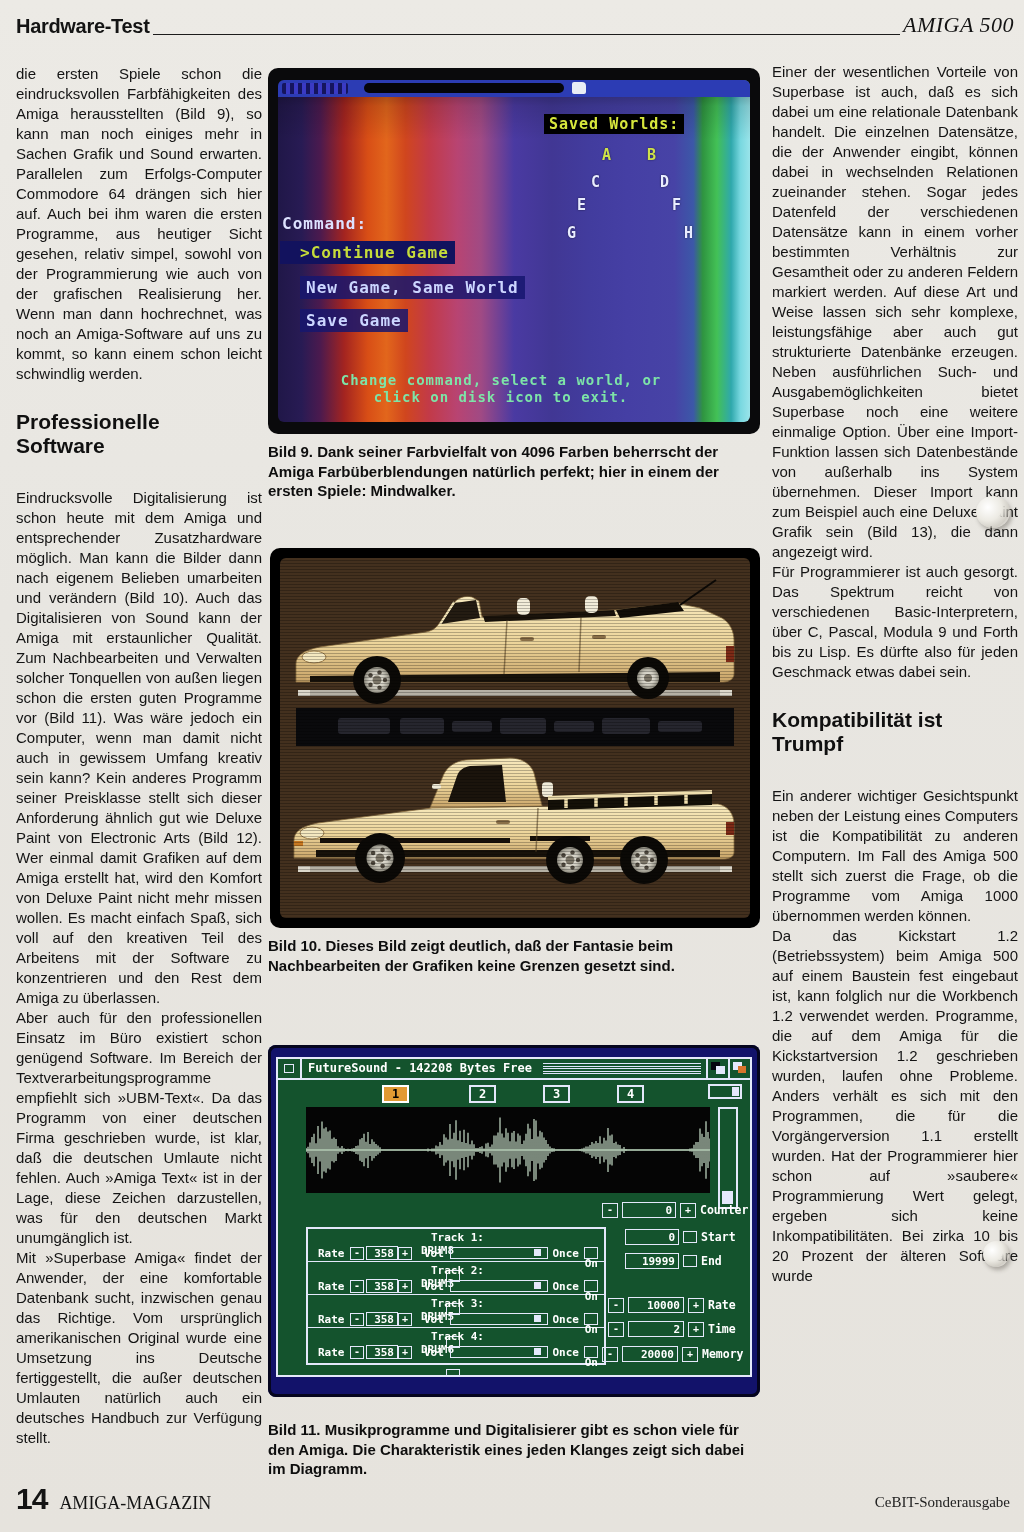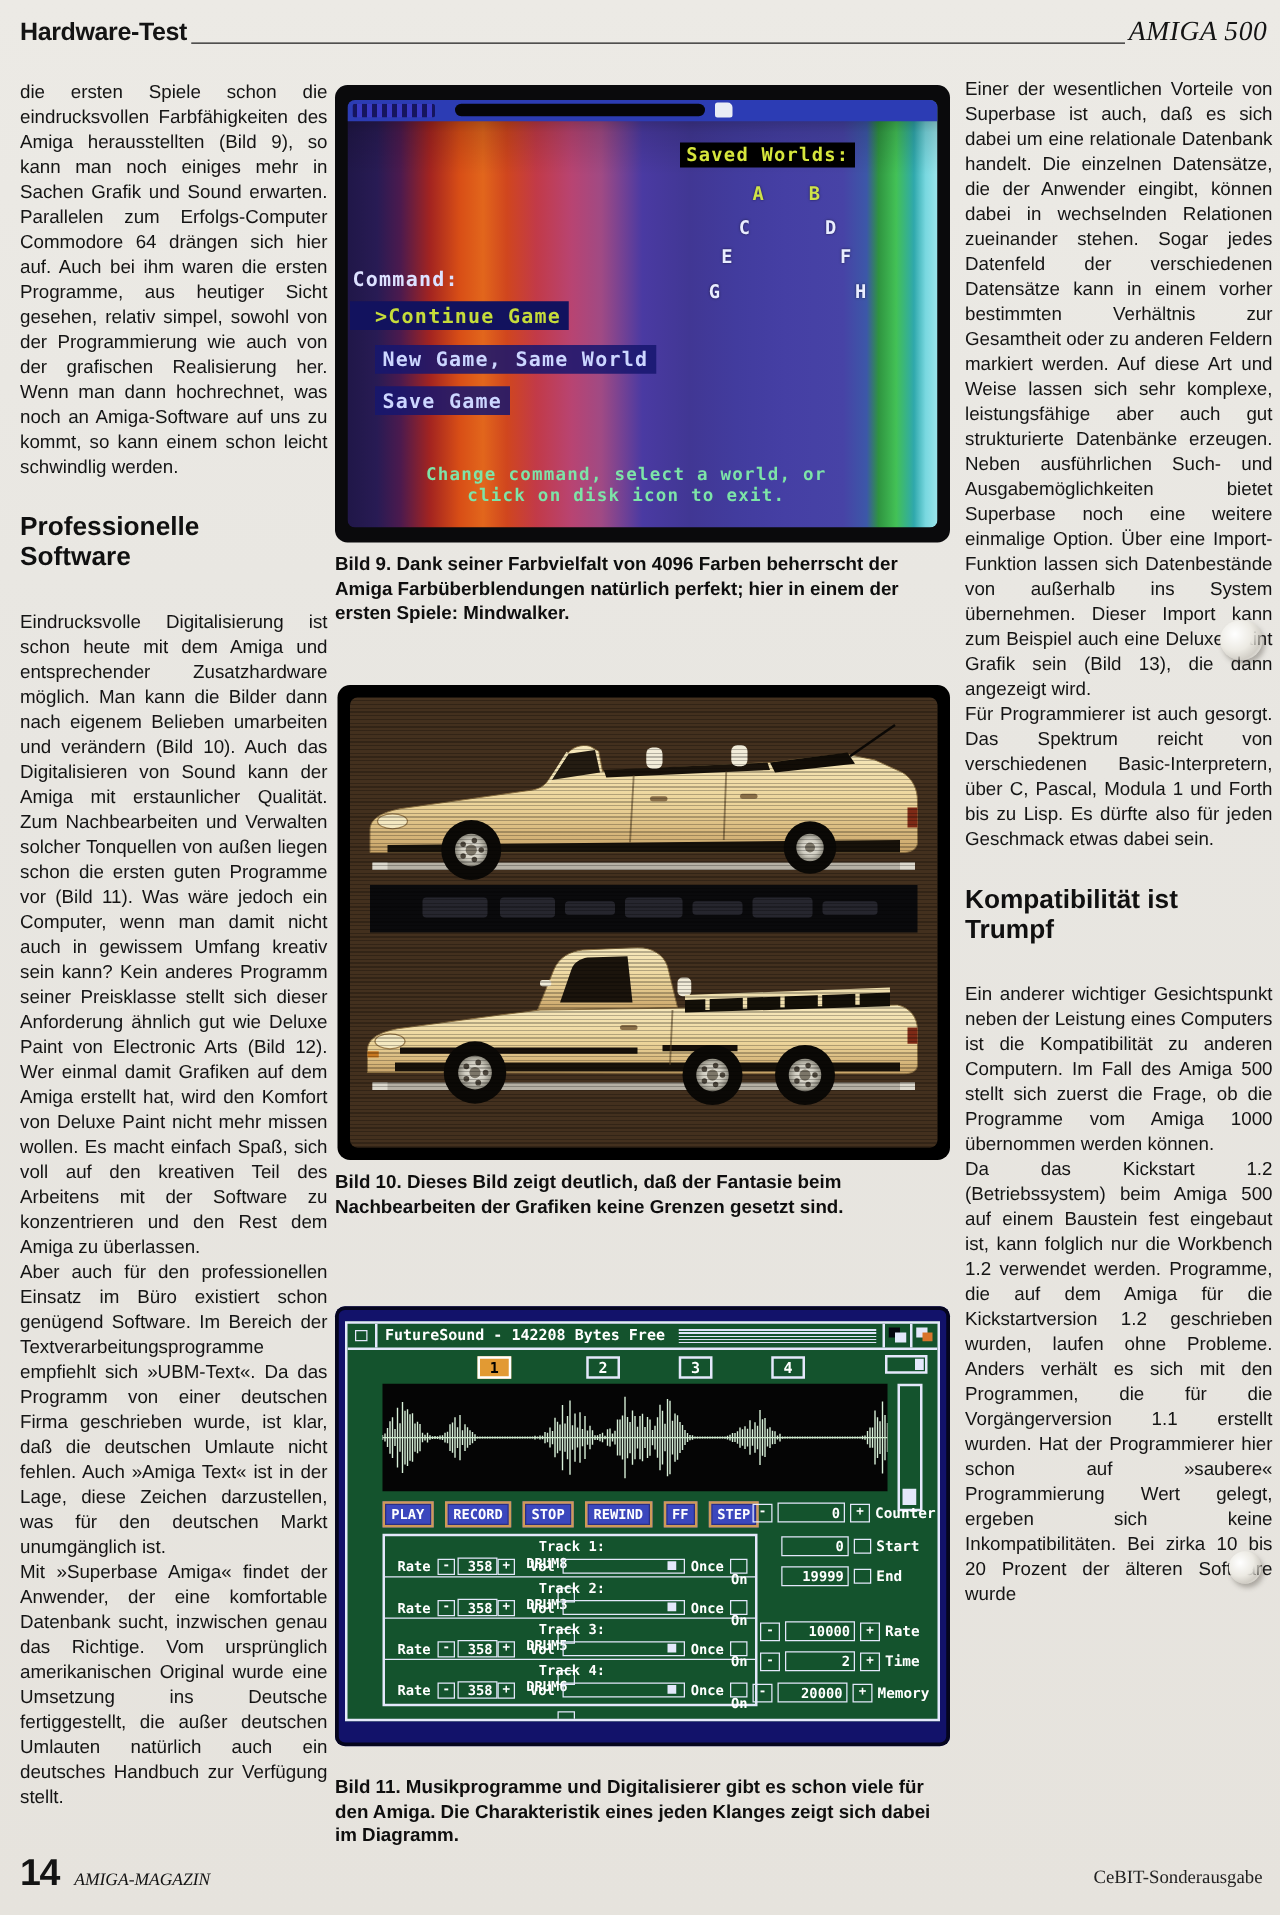--- a/index.html
+++ b/index.html
@@ -8,21 +8,21 @@
        font-family:"Liberation Sans",sans-serif;color:#141414;}
   .page{position:absolute;inset:0;}
 
   
   .hdr{position:absolute;left:16px;right:10px;top:12px;display:flex;align-items:flex-end;}
   .hdr-left{font-weight:bold;font-size:20px;letter-spacing:-0.3px;}
   .hdr-rule{flex:1;border-bottom:1.6px solid #1c1c1c;margin:0 3px 3px 3px;}
   .hdr-right{font-family:"Liberation Serif",serif;font-style:italic;font-size:22px;letter-spacing:0.5px;}
   .ftr{position:absolute;left:16px;top:1482px;display:flex;align-items:baseline;gap:12px;}
   .ftr-num{font-size:30px;font-weight:bold;letter-spacing:-1px;}
-  .ftr-mag{font-family:"Liberation Serif",serif;font-style:italic;font-size:14px;}
+  .ftr-mag{font-family:"Liberation Serif",serif;font-size:18px;}
   .ftr-right{position:absolute;right:14px;top:1494px;font-family:"Liberation Serif",serif;font-size:15px;color:#222;}
 
   
   .col-left{position:absolute;left:16px;top:64px;width:246px;}
   .col-right{position:absolute;left:772px;top:62px;width:246px;}
   .body-text{font-size:15px;line-height:20px;text-align:justify;margin:0;}
   h2.section{font-size:21px;line-height:24px;font-weight:bold;margin:26px 0 30px;max-width:178px;color:#101010;}
   .caption{position:absolute;left:268px;width:488px;font-weight:bold;font-size:15px;line-height:19.5px;color:#0e0e0e;}
   .cap9{top:442px;} .cap10{top:936px;} .cap11{top:1420px;}
 
@@ -299,28 +299,20 @@
       <span class="tab tab3">3</span>
       <span class="tab tab4">4</span>
       <span class="fs-topslider"></span>
       <div class="fs-wave">
         <svg width="404" height="86" viewBox="0 0 404 86">
             <path d="M0,41.0V45.0M2,39.8V46.2M4,35.4V50.6M6,30.0V56.0M8,26.7V59.3M10,36.2V49.8M12,19.1V66.9M14,31.6V54.4M16,14.6V71.4M18,21.5V64.5M20,20.3V65.7M22,24.4V61.6M24,23.6V62.4M26,31.7V54.3M28,30.4V55.6M30,32.1V53.9M32,39.2V46.8M34,40.7V45.3M36,39.1V46.9M38,41.2V44.8M40,41.9V44.1M42,41.8V44.2M44,41.9V44.1M46,41.4V44.6M48,41.1V44.9M50,39.1V46.9M52,38.4V47.6M54,32.3V53.7M56,30.9V55.1M58,26.8V59.2M60,34.7V51.3M62,24.9V61.1M64,37.1V48.9M66,32.3V53.7M68,34.8V51.2M70,37.1V48.9M72,38.5V47.5M74,40.3V45.7M76,42.2V43.8M78,42.2V43.8M80,42.2V43.8M82,42.2V43.8M84,42.2V43.8M86,42.2V43.8M88,42.2V43.8M90,42.2V43.8M92,42.2V43.8M94,42.2V43.8M96,42.2V43.8M98,42.2V43.8M100,42.2V43.8M102,42.2V43.8M104,42.2V43.8M106,42.2V43.8M108,42.2V43.8M110,42.2V43.8M112,42.2V43.8M114,42.2V43.8M116,42.2V43.8M118,42.2V43.8M120,42.2V43.8M122,41.5V44.5M124,42.2V43.8M126,41.4V44.6M128,41.6V44.4M130,38.5V47.5M132,39.2V46.8M134,35.0V51.0M136,37.7V48.3M138,27.2V58.8M140,30.4V55.6M142,32.5V53.5M144,16.9V69.1M146,31.7V54.3M148,25.7V60.3M150,13.3V72.7M152,33.2V52.8M154,23.7V62.3M156,35.0V51.0M158,22.8V63.2M160,36.1V49.9M162,25.8V60.2M164,37.3V48.7M166,33.6V52.4M168,37.2V48.8M170,41.1V44.9M172,41.1V44.9M174,40.1V45.9M176,39.2V46.8M178,41.6V44.4M180,36.4V49.6M182,35.8V50.2M184,39.8V46.2M186,37.5V48.5M188,28.6V57.4M190,28.6V57.4M192,25.4V60.6M194,10.4V75.6M196,26.5V59.5M198,30.5V55.5M200,21.3V64.7M202,25.7V60.3M204,34.3V51.7M206,25.7V60.3M208,24.0V62.0M210,34.6V51.4M212,26.6V59.4M214,28.5V57.5M216,36.9V49.1M218,33.5V52.5M220,26.8V59.2M222,16.8V69.2M224,21.5V64.5M226,32.0V54.0M228,12.1V73.9M230,13.6V72.4M232,29.5V56.5M234,23.7V62.3M236,25.2V60.8M238,30.6V55.4M240,33.0V53.0M242,37.0V49.0M244,39.4V46.6M246,40.9V45.1M248,41.2V44.8M250,42.2V43.8M252,42.2V43.8M254,42.2V43.8M256,42.2V43.8M258,42.2V43.8M260,42.2V43.8M262,42.2V43.8M264,42.2V43.8M266,42.2V43.8M268,42.2V43.8M270,42.2V43.8M272,42.2V43.8M274,42.1V43.9M276,41.5V44.5M278,40.7V45.3M280,39.4V46.6M282,39.4V46.6M284,38.0V48.0M286,34.9V51.1M288,36.4V49.6M290,33.9V52.1M292,35.9V50.1M294,29.2V56.8M296,36.4V49.6M298,30.8V55.2M300,33.6V52.4M302,21.0V65.0M304,28.4V57.6M306,27.4V58.6M308,35.9V50.1M310,34.7V51.3M312,37.6V48.4M314,37.9V48.1M316,41.4V44.6M318,39.9V46.1M320,42.1V43.9M322,42.2V43.8M324,42.2V43.8M326,42.2V43.8M328,42.2V43.8M330,42.2V43.8M332,42.2V43.8M334,42.2V43.8M336,42.2V43.8M338,42.2V43.8M340,42.2V43.8M342,42.2V43.8M344,42.2V43.8M346,42.2V43.8M348,42.2V43.8M350,42.2V43.8M352,42.2V43.8M354,42.2V43.8M356,42.2V43.8M358,42.2V43.8M360,42.2V43.8M362,42.2V43.8M364,42.2V43.8M366,42.2V43.8M368,42.2V43.8M370,42.2V43.8M372,42.2V43.8M374,42.2V43.8M376,42.2V43.8M378,42.2V43.8M380,42.2V43.8M382,42.2V43.8M384,41.6V44.4M386,41.3V44.7M388,37.7V48.3M390,34.9V51.1M392,34.9V51.1M394,21.4V64.6M396,26.7V59.3M398,29.9V56.1M400,14.2V71.8M402,24.9V61.1M404,31.4V54.6" stroke="#d9f2da" stroke-width="1.1" fill="none"></path>
             <path d="M0,43H404" stroke="#cfeccf" stroke-width="1"></path>
           </svg>
       </div>
       <span class="fs-vslider"></span>
-      <div class="fs-transport">
-        <span class="tbtn">PLAY</span>
-        <span class="tbtn">RECORD</span>
-        <span class="tbtn">STOP</span>
-        <span class="tbtn">REWIND</span>
-        <span class="tbtn">FF</span>
-        <span class="tbtn">STEP</span>
-      </div>
 
       <div class="fsrow rc">
         <span class="gad">-</span>
         <span class="fld w54">0</span>
         <span class="gad">+</span>
         <span>Counter</span>
       </div>
       <div class="fsrow rs">
         <span class="fld w54">0</span>
         <span class="cb"></span>
@@ -431,21 +423,21 @@
             <span class="cb"></span>
           </div>
         </div>
       </div>
     </div>
   </div>
   <div class="caption cap11">Bild 11. Musikprogramme und Digitalisierer gibt es schon viele für den Amiga. Die Charakteristik eines jeden Klanges zeigt sich dabei im Diagramm.</div>
 
   <div class="col-right">
     <p class="body-text">Einer der wesentlichen Vorteile von Superbase ist auch, daß es sich dabei um eine relationale Datenbank handelt. Die einzelnen Datensätze, die der Anwender eingibt, können dabei in wechselnden Relationen zueinander stehen. Sogar jedes Datenfeld der verschiedenen Datensätze kann in einem vorher bestimmten Verhältnis zur Gesamtheit oder zu anderen Feldern markiert werden. Auf diese Art und Weise lassen sich sehr komplexe, leistungsfähige aber auch gut strukturierte Datenbänke erzeugen. Neben ausführlichen Such- und Ausgabemöglichkeiten bietet Superbase noch eine weitere einmalige Option. Über eine Import-Funktion lassen sich Datenbestände von außerhalb ins System übernehmen. Dieser Import kann zum Beispiel auch eine Deluxe Paint Grafik sein (Bild 13), die dann angezeigt wird.</p>
-    <p class="body-text">Für Programmierer ist auch gesorgt. Das Spektrum reicht von verschiedenen Basic-Interpretern, über C, Pascal, Modula 1 und Forth bis zu Lisp. Es dürfte also für jeden Geschmack etwas dabei sein.</p>
+    <p class="body-text">Für Programmierer ist auch gesorgt. Das Spektrum reicht von verschiedenen Basic-Interpretern, über C, Pascal, Modula 9 und Forth bis zu Lisp. Es dürfte also für jeden Geschmack etwas dabei sein.</p>
     <h2 class="section">Kompatibilität ist Trumpf</h2>
     <p class="body-text">Ein anderer wichtiger Gesichtspunkt neben der Leistung eines Computers ist die Kompatibilität zu anderen Computern. Im Fall des Amiga 500 stellt sich zuerst die Frage, ob die Programme vom Amiga 1000 übernommen werden können.</p>
     <p class="body-text">Da das Kickstart 1.2 (Betriebssystem) beim Amiga 500 auf einem Baustein fest eingebaut ist, kann folglich nur die Workbench 1.2 verwendet werden. Programme, die auf dem Amiga für die Kickstartversion 1.2 geschrieben wurden, laufen ohne Probleme. Anders verhält es sich mit den Programmen, die für die Vorgängerversion 1.1 erstellt wurden. Hat der Programmierer hier schon auf »saubere« Programmierung Wert gelegt, ergeben sich keine Inkompatibilitäten. Bei zirka 10 bis 20 Prozent der älteren Software wurde</p>
   </div>
 
   <div class="ftr">
     <span class="ftr-num">14</span>
     <span class="ftr-mag">AMIGA-MAGAZIN</span>
   </div>
   <span class="ftr-right">CeBIT-Sonderausgabe</span>

